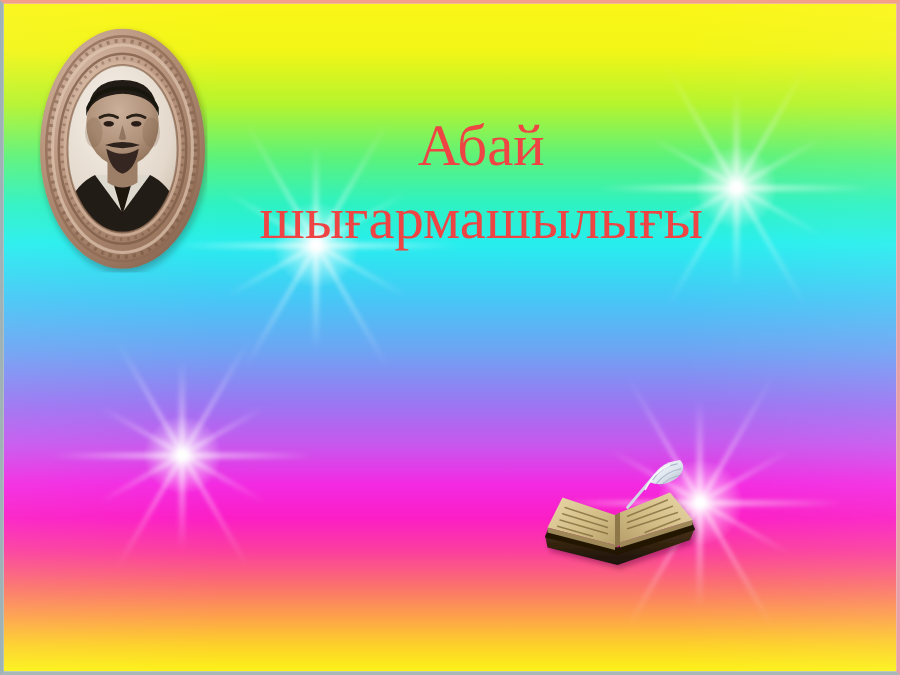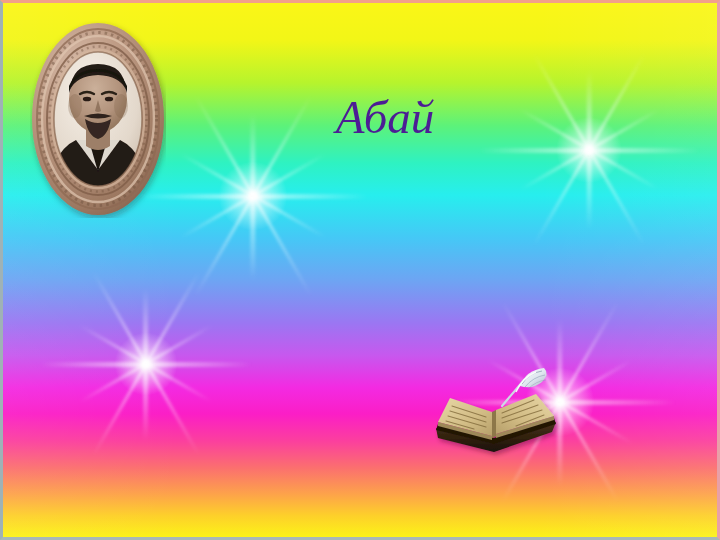--- a/index.html
+++ b/index.html
@@ -316,18 +316,19 @@
         <path d="M 70 40 L 92 14" stroke="#cfd8e4" stroke-width="2.2" stroke-linecap="round"></path>
         <path d="M 88 20 Q 94 4 112 2 Q 118 8 110 16 Q 100 24 88 20 Z" fill="url(#quillGrad)"></path>
         <path d="M 90 18 Q 97 7 110 5" stroke="#8fa0b5" stroke-width="1" fill="none" opacity="0.8"></path>
         <path d="M 93 21 Q 101 11 113 9" stroke="#8fa0b5" stroke-width="0.9" fill="none" opacity="0.65"></path>
         <path d="M 96 23 Q 104 15 114 14" stroke="#8fa0b5" stroke-width="0.9" fill="none" opacity="0.5"></path>
         <path d="M 84 26 Q 90 12 104 6" stroke="#ffffff" stroke-width="1.4" fill="none" opacity="0.9"></path>
       </g>
     </svg>
   </div>
 
-  <div class="title-block" id="title-block" style="color: #4c1d95; font-style: italic;">
+  <div class="title-block" id="title-block" style="color: #ef4444;">
       <span class="title-line l1">Абай</span>
+      <span class="title-line l4">шығармашылығы</span>
     </div>
 
   <div class="frame-border"></div>
 </div>
 
 </body></html>

